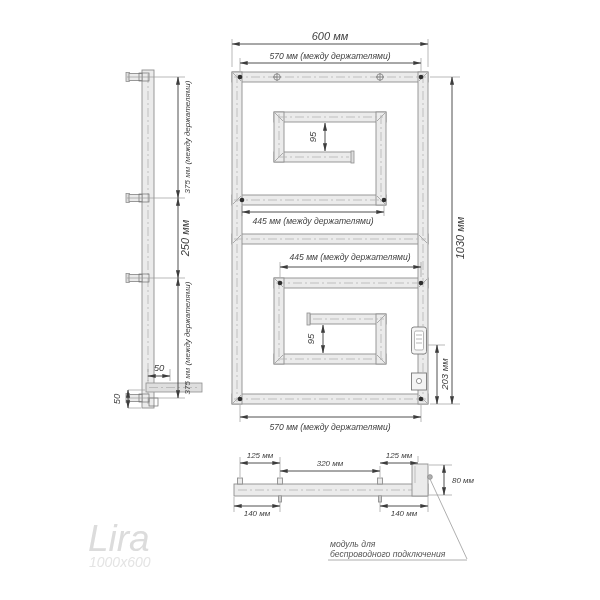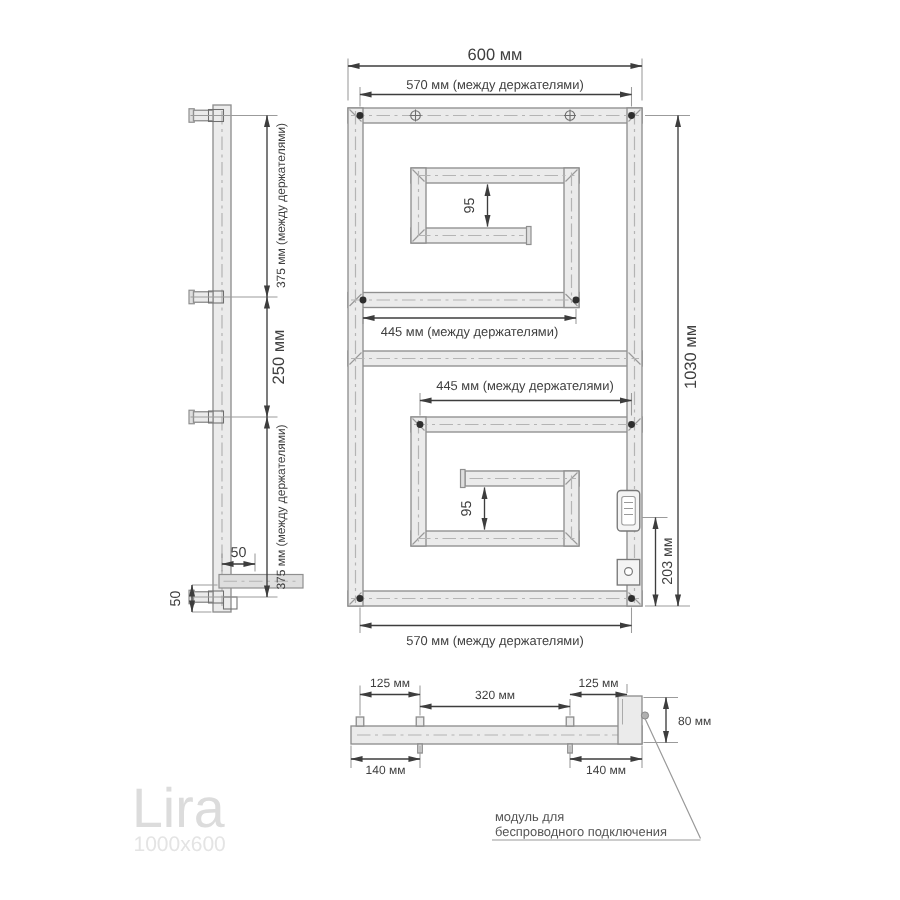--- a/index.html
+++ b/index.html
@@ -1,16 +1,16 @@
 <!DOCTYPE html>
 <html><head>
 <meta charset="utf-8">
 <style>
   html,body{margin:0;padding:0;background:#fff;}
-  #stage{position:relative;width:600px;height:600px;background:#fff;overflow:hidden;}
+  #stage{position:relative;width:600px;height:600px;background:#fff;overflow:hidden;font-style:italic;}
   svg text{font-family:"Liberation Sans","DejaVu Sans",sans-serif;fill:#3f3f3f;}
   .tube{fill:#ebebeb;stroke:#8f8f8f;stroke-width:.9;}
   .cap{fill:#dedede;stroke:#8f8f8f;stroke-width:.8;}
   .cl{stroke:#b4b4b4;stroke-width:.8;stroke-dasharray:9 3 2 3;fill:none;}
   .bev{stroke:#9a9a9a;stroke-width:.8;}
   .dim{stroke:#3d3d3d;stroke-width:.9;fill:none;}
   .ext{stroke:#9b9b9b;stroke-width:.7;fill:none;}
   .dot{fill:#2e2e2e;}
   .mk{stroke:#6e6e6e;stroke-width:.7;fill:none;}
   .wid{fill:#f4f4f4;stroke:#787878;stroke-width:.9;}

